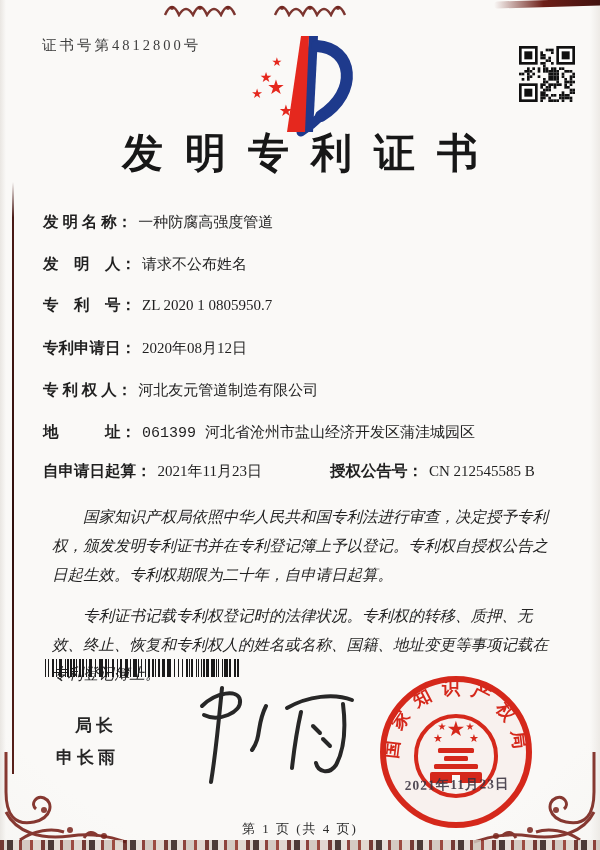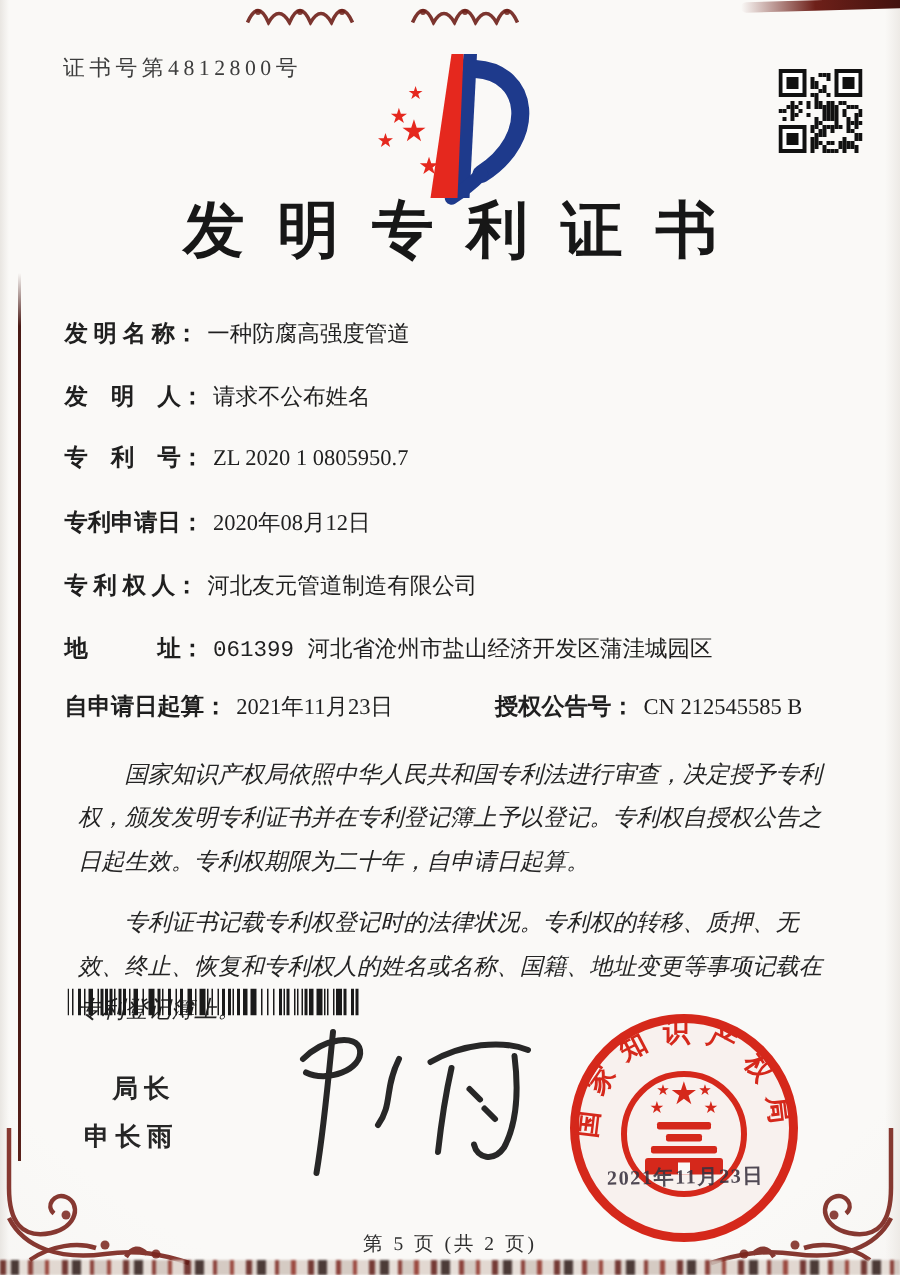--- a/index.html
+++ b/index.html
@@ -360,21 +360,21 @@
       <text x="92" y="56" font-size="10" text-anchor="middle">★</text>
       <rect x="60" y="74" width="36" height="5" rx="1.5"></rect>
       <rect x="66" y="82" width="24" height="5" rx="1.5"></rect>
       <rect x="56" y="90" width="44" height="5" rx="1.5"></rect>
       <rect x="52" y="98" width="52" height="11" rx="2"></rect>
       <rect x="74" y="101" width="8" height="8" fill="#faf9f7"></rect>
     </g>
   </svg>
   <div class="abs" id="seal-date">2021年11月23日</div>
 
-  <div class="abs" id="page-footer">第 5 页 (共 2 页)</div>
+  <div class="abs" id="page-footer">第 1 页 (共 4 页)</div>
 
   <svg class="abs corner-orn" id="corner-left" width="130" height="92" viewBox="0 0 130 92">
     <g stroke="#7a241c" stroke-width="3" fill="none" opacity=".9">
       <path d="M6,0 L6,40 C6,62 14,74 34,70 C52,66 54,50 44,46 C36,43 30,52 36,57"></path>
       <path d="M6,60 C16,80 40,88 70,84 C92,81 108,84 126,90"></path>
       <path d="M20,88 C34,78 52,76 64,80"></path>
       <path d="M84,86 q6,-10 14,-2"></path>
     </g>
     <g fill="#7a241c" opacity=".85">
       <circle cx="44" cy="58" r="3"></circle>

